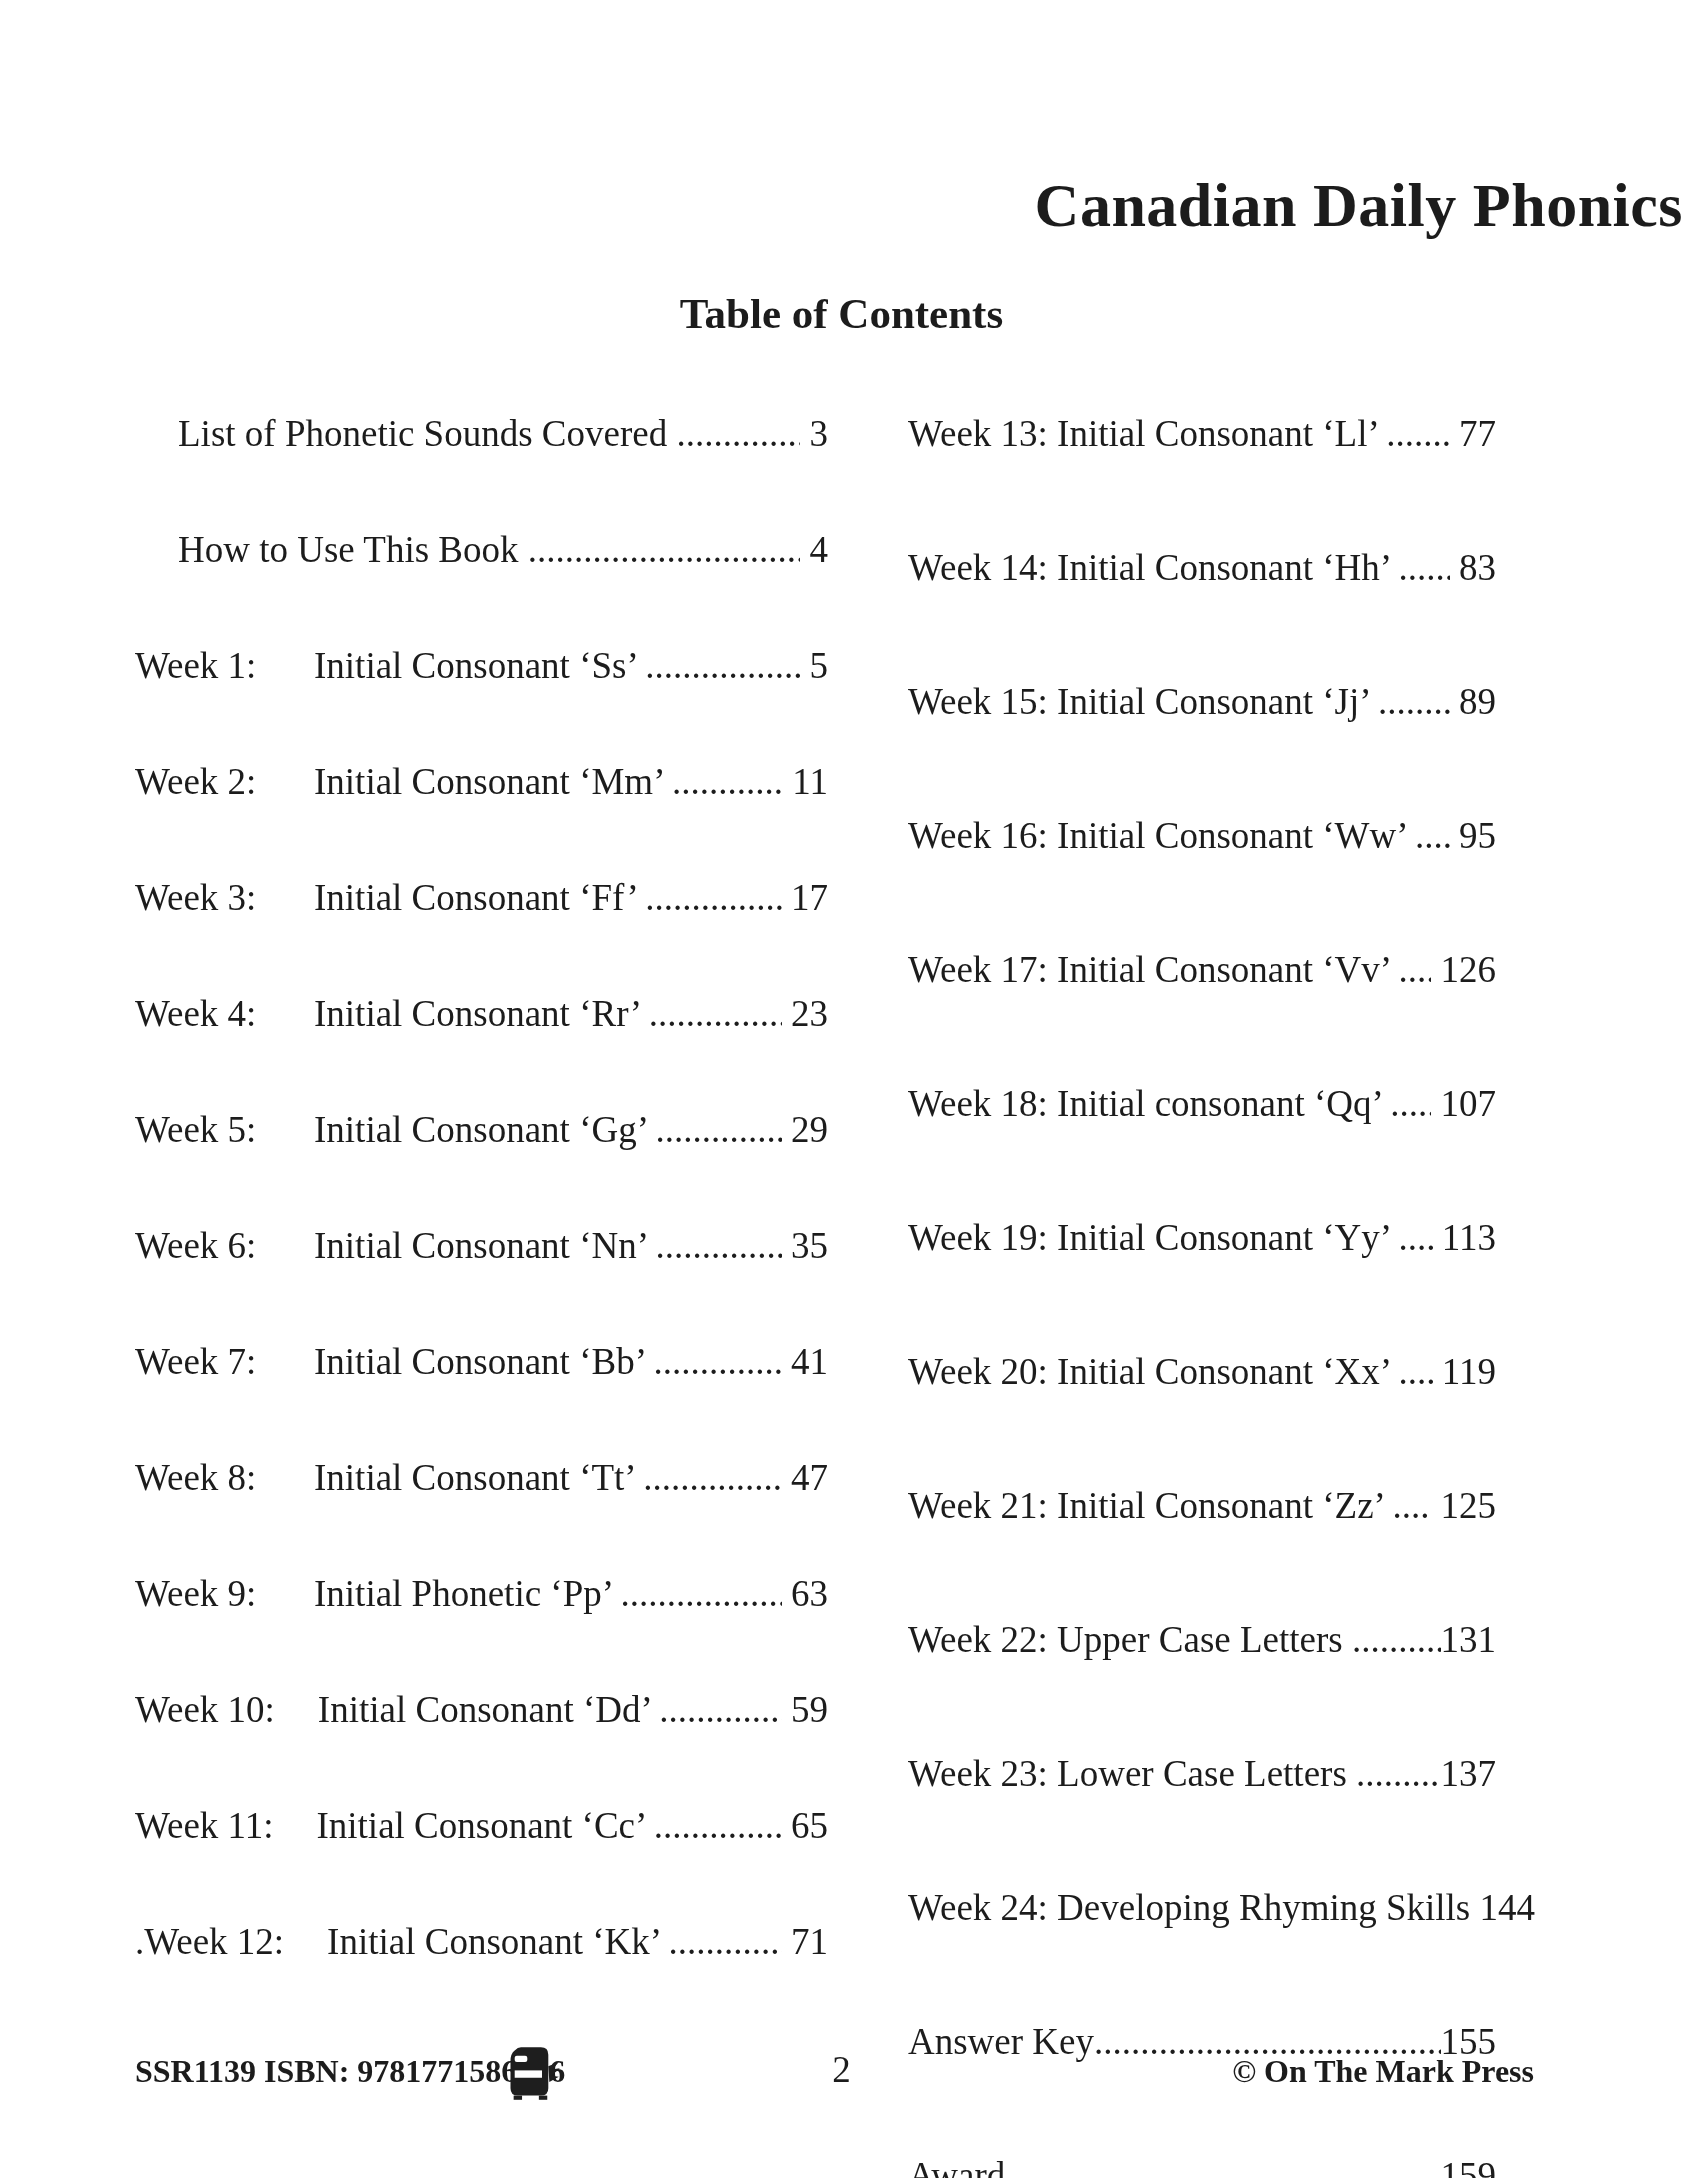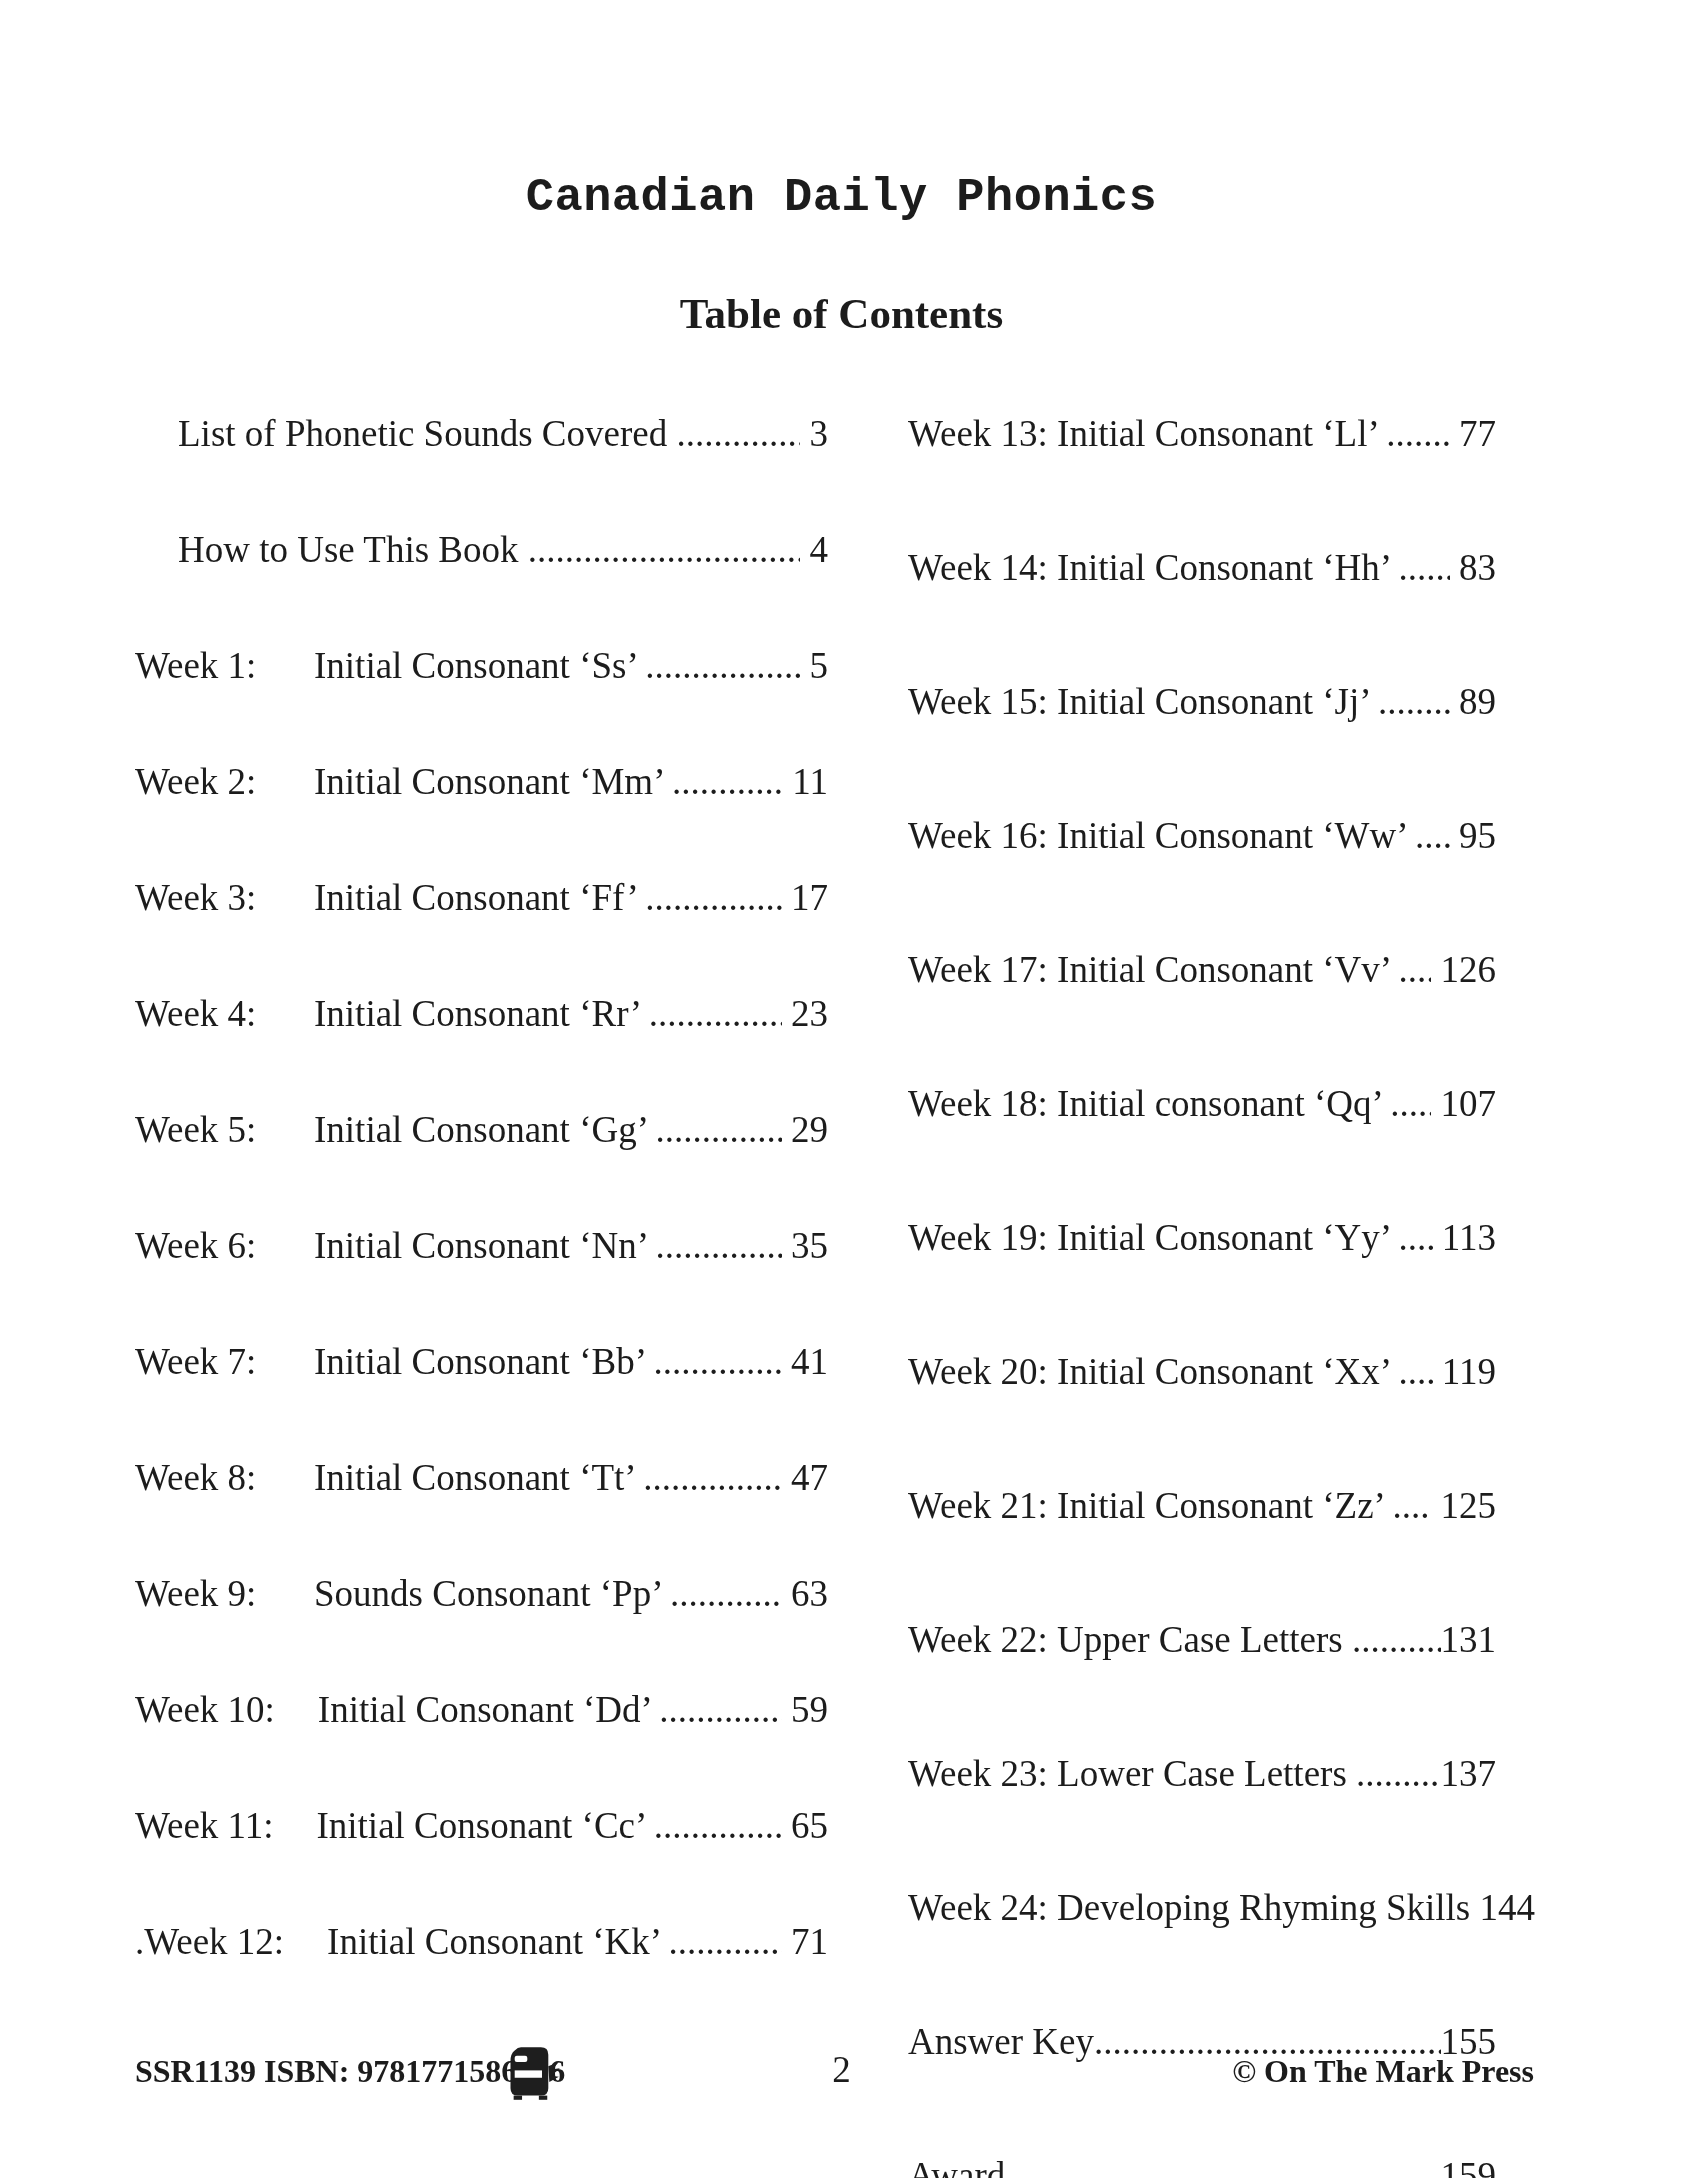--- a/index.html
+++ b/index.html
@@ -8,26 +8,25 @@
     width: 1683px;
     height: 2178px;
     background: #ffffff;
     font-family: "Liberation Serif", "DejaVu Serif", serif;
     color: #1c1c1c;
     overflow: hidden;
   }
   .doc-title {
     position: absolute;
     top: 174px; left: 0; width: 100%;
-    text-align: center;
-    font-size: 47px;
+    text-align: right;
+    font-size: 62px;
     font-weight: bold;
     letter-spacing: 0.5px;
     line-height: 1;
-    font-family: Liberation Mono, monospace;
   }
   .doc-subtitle {
     position: absolute;
     top: 292px; left: 0; width: 100%;
     text-align: center;
     font-size: 43px;
     font-weight: bold;
     line-height: 1;
   }
   .toc-col {
@@ -166,21 +165,21 @@
 
   <div class="toc-row">
     <span class="prefix">Week 8:</span>
     <span class="label">Initial Consonant ‘Tt’ </span>
     <span class="dots">..........................................................................................................................................................................</span>
     <span class="pagenum"> 47</span>
   </div>
 
   <div class="toc-row">
     <span class="prefix">Week 9:</span>
-    <span class="label">Sounds Consonant ‘Pp’ </span>
+    <span class="label">Initial Phonetic ‘Pp’ </span>
     <span class="dots">..........................................................................................................................................................................</span>
     <span class="pagenum"> 63</span>
   </div>
 
   <div class="toc-row">
     <span class="prefix">Week 10:</span>
     <span class="label">Initial Consonant ‘Dd’ </span>
     <span class="dots">..........................................................................................................................................................................</span>
     <span class="pagenum"> 59</span>
   </div>

